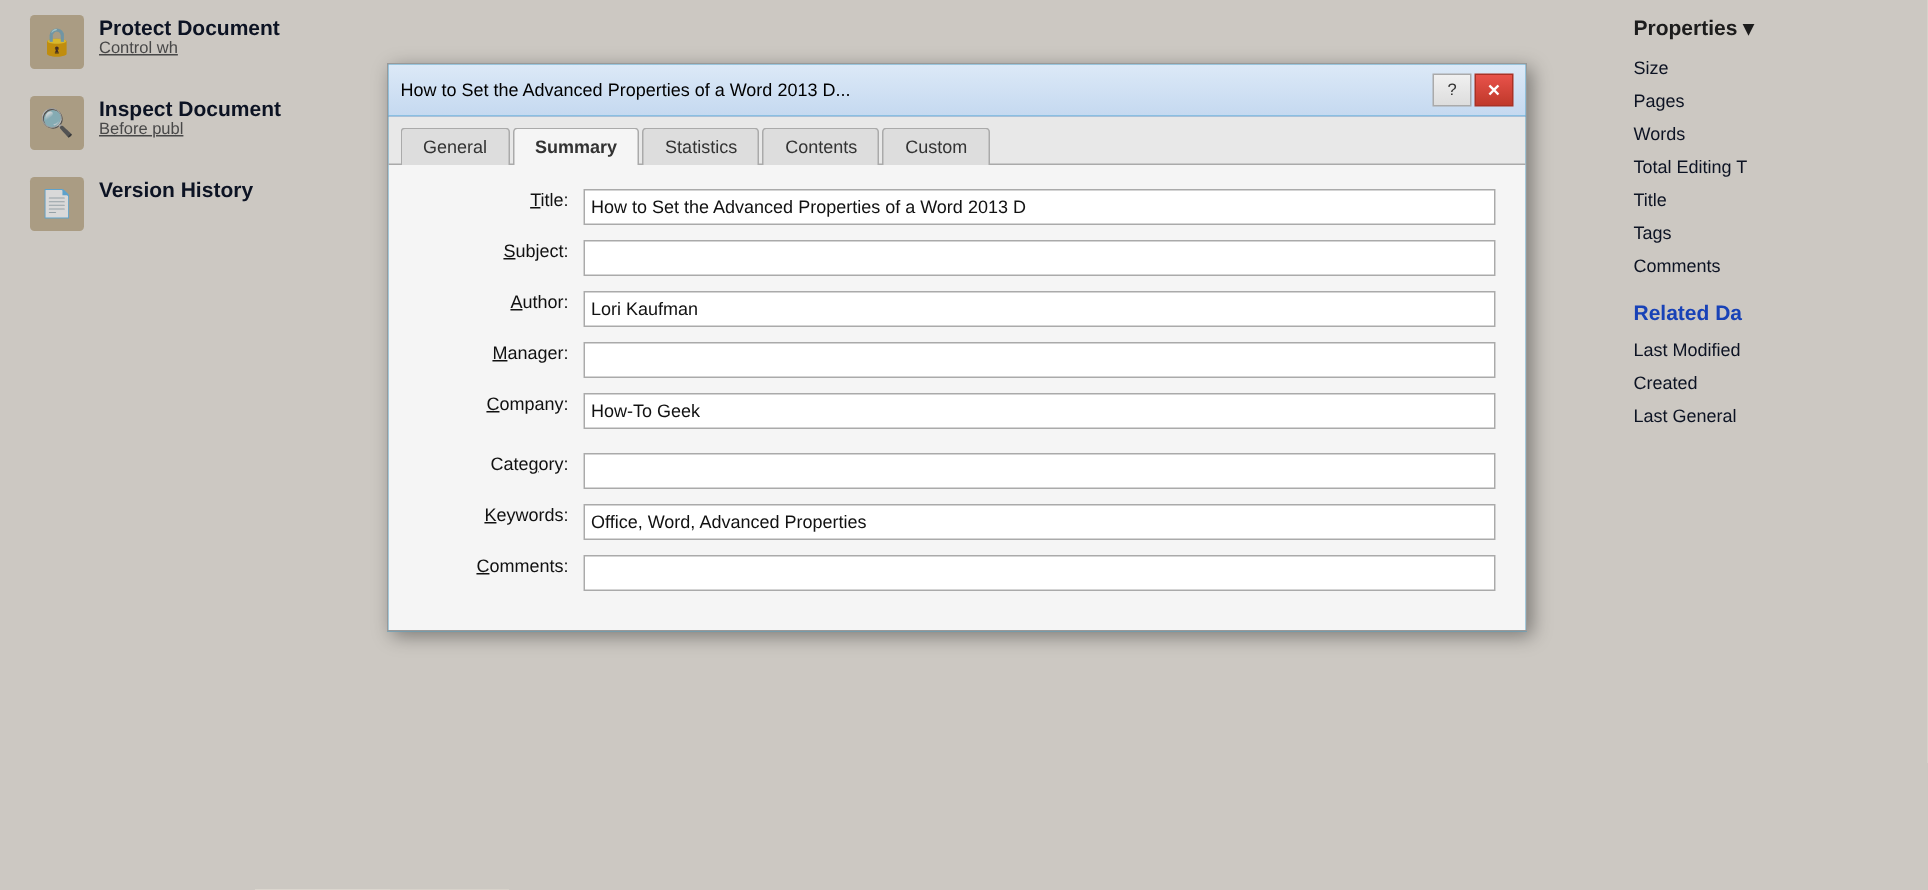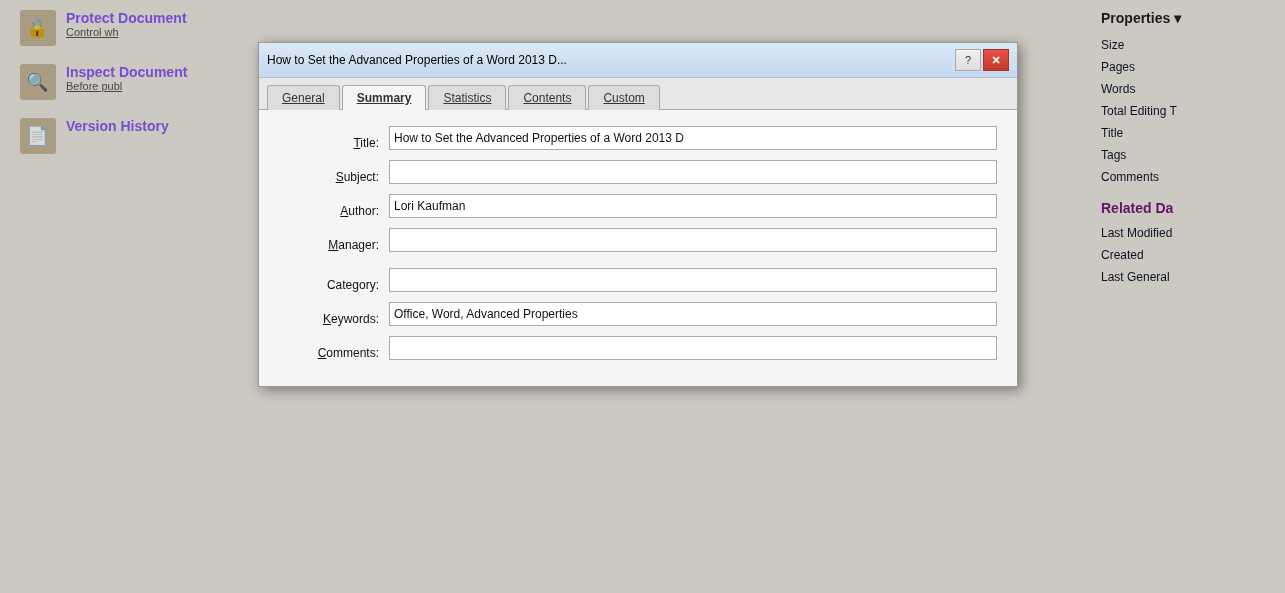--- a/index.html
+++ b/index.html
@@ -46,33 +46,33 @@
       display: flex;
       align-items: center;
       justify-content: center;
       font-size: 18px;
       color: #fff;
     }
 
     .word-left .icon-text .title {
       font-size: 14px;
       font-weight: bold;
-      color: #8b5cf6;
+      color: #0f172a;
     }
 
     .word-left .icon-text .sub {
       font-size: 11px;
       color: #555;
       text-decoration: underline;
     }
 
     .word-right {
       position: absolute;
       top: 0;
-      right: 0;
+      right: 12px;
       width: 200px;
       height: 429px;
       background: #f0ebe4;
       padding: 10px 16px;
     }
 
     .word-right .prop-header {
       font-size: 14px;
       font-weight: bold;
       color: #222;
@@ -81,21 +81,21 @@
 
     .word-right .prop-item {
       font-size: 12px;
       color: #0f172a;
       margin-bottom: 8px;
     }
 
     .word-right .prop-section {
       font-size: 14px;
       font-weight: bold;
-      color: #701a75;
+      color: #1d4ed8;
       margin-top: 16px;
       margin-bottom: 10px;
     }
 
     
     .overlay {
       position: absolute;
       top: 0; left: 0;
       width: 100%; height: 100%;
       background: rgba(0,0,0,0.15);
@@ -166,40 +166,39 @@
       padding: 5px 14px;
       border: 1px solid #aaa;
       border-bottom: none;
       background: #ddd;
       cursor: pointer;
       font-size: 12px;
       color: #333;
       border-radius: 3px 3px 0 0;
       position: relative;
       bottom: -1px;
-      text-decoration: underline;
     }
 
     .tab.active {
       background: #f5f5f5;
       font-weight: bold;
       border-color: #aaa;
       border-bottom-color: #f5f5f5;
       z-index: 2;
     }
 
     
     .dialog-body {
       padding: 16px 20px;
       background: #f5f5f5;
     }
 
     .form-row {
       display: flex;
-      align-items: flex-end;
+      align-items: flex-start;
       margin-bottom: 10px;
     }
 
     .form-label {
       width: 110px;
       font-size: 12px;
       color: #111;
       text-align: right;
       padding-right: 10px;
       flex-shrink: 0;
@@ -304,20 +303,24 @@
     <div class="form-row">
       <div class="form-label"><span>A</span>uthor:</div>
       <input class="form-input" type="text" value="Lori Kaufman" style="">
     </div>
 
     <div class="form-row">
       <div class="form-label"><span>M</span>anager:</div>
       <input class="form-input" type="text" style="">
     </div>
 
+    <div class="form-row">
+      <div class="form-label"><span>C</span>ompany:</div>
+      <input class="form-input" type="text" value="How-To Geek" style="">
+    </div>
 
     <div class="spacer"></div>
 
     <div class="form-row">
       <div class="form-label">Cate<span>g</span>ory:</div>
       <input class="form-input" type="text" style="">
     </div>
 
     <div class="form-row">
       <div class="form-label"><span>K</span>eywords:</div>

